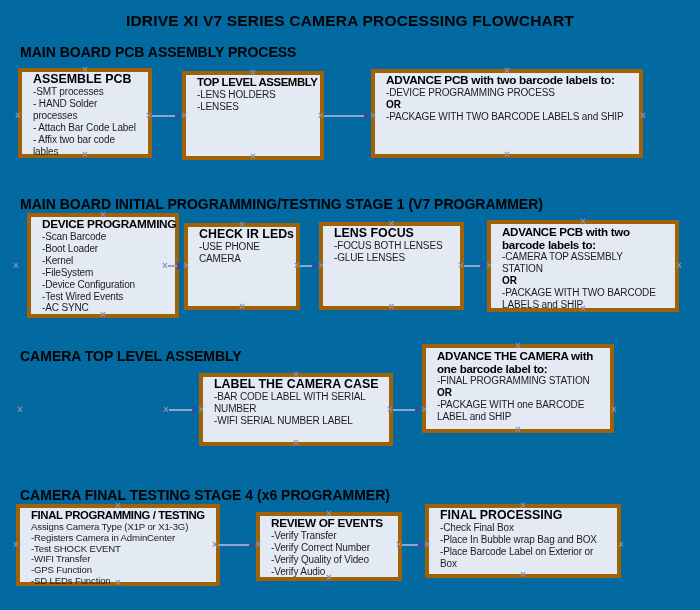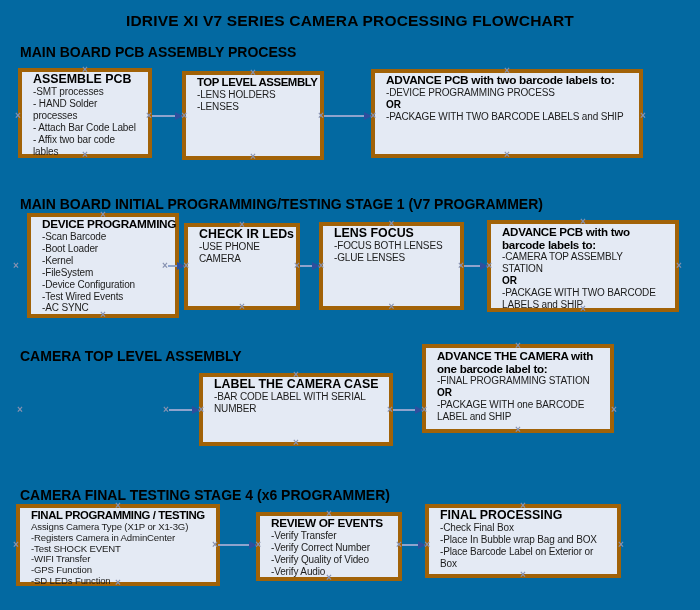--- a/index.html
+++ b/index.html
@@ -123,20 +123,21 @@
     </div>
   <span class="hx" style="left:11px;top:261px"></span>
   <span class="hx" style="left:674px;top:261px"></span>
 
   <div class="sec-h" style="left:20px;top:348px">CAMERA TOP LEVEL ASSEMBLY</div>
 
 
   <div class="fbox" style="left:199px;top:373px;width:194px;height:73px">
     <div class="bt">LABEL THE CAMERA CASE</div>
     <div class="bi">-BAR CODE LABEL WITH SERIAL NUMBER</div>
+    <div class="bi">-WIFI SERIAL NUMBER LABEL</div>
   </div>
 
   <div class="fbox" style="left:422px;top:344px;width:192px;height:89px">
     <div class="bt wsm">ADVANCE THE CAMERA with one barcode label to:</div>
     <div class="bi">-FINAL PROGRAMMING STATION</div>
     <div class="bi or">OR</div>
     <div class="bi">-PACKAGE WITH one BARCODE LABEL and SHIP</div>
   </div>
 
   <div class="conn" style="left:169px;top:409px;width:30px">

